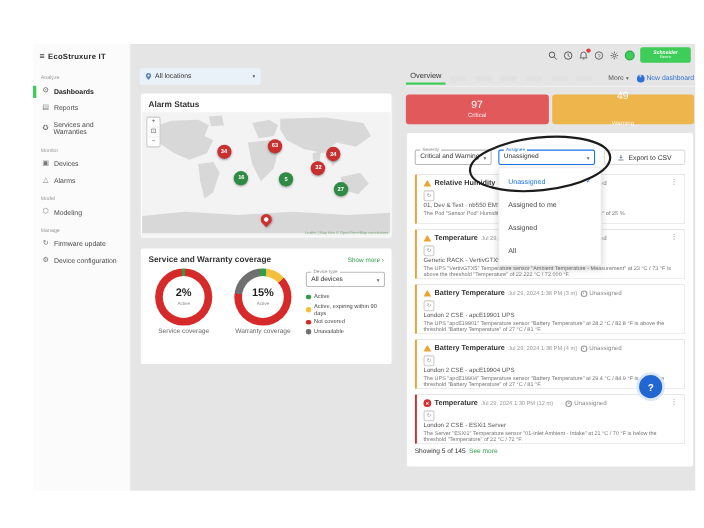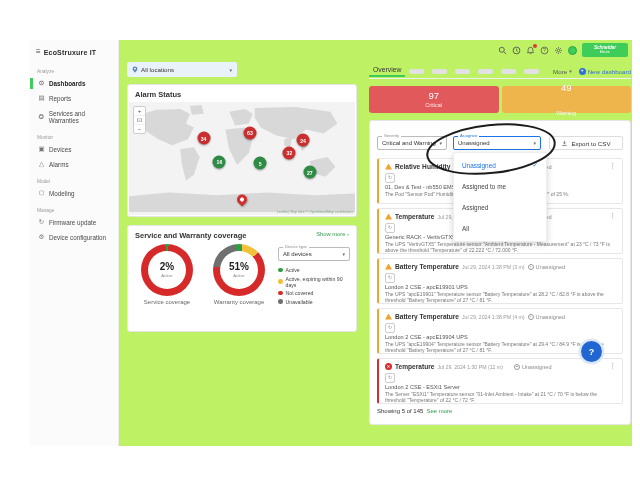--- a/index.html
+++ b/index.html
@@ -11,21 +11,21 @@
   .logo-row{display:flex;align-items:center;gap:3px;padding:8px 6px 6px;}
   .burger{font-size:8px;color:#444;line-height:1;}
   .logo-text{font-size:7px;font-weight:bold;color:#2b2b2b;letter-spacing:.2px;white-space:nowrap;}
   .section-label{font-size:4.8px;color:#9a9a9a;margin:7px 0 2px 7px;}
   .nav-item{position:relative;display:flex;align-items:center;gap:4px;padding:4px 4px 4px 8px;font-size:6.3px;color:#4a4a4a;cursor:pointer;}
   .nav-item .nicon{width:7px;font-size:6.5px;color:#777;text-align:center;line-height:1;}
   .nav-item.active{color:#1e1e1e;font-weight:bold;}
   .nav-item.active::before{content:"";position:absolute;left:0;top:2px;bottom:2px;width:2.5px;background:#3dcd58;}
 
   
-  .main{position:absolute;left:89px;top:0;right:0;bottom:0;background:#bef264;}
+  .main{position:absolute;left:89px;top:0;right:0;bottom:0;background:#e5e5e5;}
   .topbar{position:absolute;top:3px;right:4px;display:flex;align-items:center;gap:5px;z-index:5;}
   .tb-icon{position:relative;width:9px;height:9px;display:flex;align-items:center;justify-content:center;}
   .badge{position:absolute;top:-2px;right:-2px;width:4px;height:4px;background:#e03a3a;border-radius:50%;}
   .avatar{width:9px;height:9px;border-radius:50%;background:#3dcd58;border:1px solid #2aa545;box-sizing:border-box;}
   .sch-logo{width:46px;height:14px;background:#3dcd58;border-radius:2px;color:#fff;display:flex;flex-direction:column;align-items:center;justify-content:center;line-height:1;}
   .sch1{font-size:4.6px;font-weight:bold;font-style:italic;}
   .sch2{font-size:3.2px;}
 
   
   .leftcol{position:absolute;left:8px;top:22px;width:232px;}
@@ -41,21 +41,21 @@
   .marker.critical{background:#c92f2f;}
   .marker.normal{background:#2e8b44;}
   .pin{position:absolute;width:10px;height:10px;background:#d03030;border-radius:50% 50% 50% 0;transform:translate(-50%,-95%) rotate(-45deg);box-shadow:0 1px 2px rgba(0,0,0,.35);}
   .pin::after{content:"";position:absolute;inset:3.2px;background:#fff;border-radius:50%;}
   .zoomctl{position:absolute;left:4px;top:4px;width:11px;background:#fff;border:1px solid #ccc;border-radius:2px;font-size:6px;color:#555;z-index:2;}
   .zoomctl div{height:8px;line-height:8px;text-align:center;border-bottom:1px solid #eee;}
   .zoomctl div:last-child{border-bottom:none;}
   .attrib{position:absolute;right:2px;bottom:1px;font-size:3.5px;color:#84a884;z-index:2;}
 
   .coverage-card{position:absolute;left:0;top:163px;width:230px;height:107px;}
-  .cov-head{display:flex;align-items:flex-start;justify-content:space-between;padding:5px 7px 1px;}
+  .cov-head{display:flex;align-items:flex-end;justify-content:space-between;padding:5px 7px 1px;}
   .cov-title{font-size:7.5px;font-weight:bold;color:#333;}
   .show-more{font-size:5.8px;color:#2f9e4f;}
   .cov-body{display:flex;gap:6px;padding:3px 6px 0;}
   .donut-wrap{display:flex;flex-direction:column;align-items:center;width:66px;}
   .donut{position:relative;width:52px;height:52px;border-radius:50%;}
   .donut.d1{background:conic-gradient(from -3.6deg,#2f9e44 0 2%,#d62a2a 2% 100%);}
   .donut.d2{background:conic-gradient(from -7deg,#2f9e44 0 4%,#f2c03a 4% 15%,#d62a2a 15% 79%,#6f6f6f 79% 100%);}
   .donut::before{content:"";position:absolute;inset:7px;background:#fff;border-radius:50%;}
   .donut-center{position:absolute;inset:0;display:flex;flex-direction:column;align-items:center;justify-content:center;z-index:1;}
   .d-pct{font-size:10px;font-weight:bold;color:#1e1e1e;line-height:1;}
@@ -275,21 +275,21 @@
               <div class="donut-center">
                 <span class="d-pct">2%</span>
                 <span class="d-sub">Active</span>
               </div>
             </div>
             <div class="d-label">Service coverage</div>
           </div>
           <div class="donut-wrap">
             <div class="donut d2">
               <div class="donut-center">
-                <span class="d-pct">51%</span>
+                <span class="d-pct">15%</span>
                 <span class="d-sub">Active</span>
               </div>
             </div>
             <div class="d-label">Warranty coverage</div>
           </div>
           <div class="cov-right">
             <div class="select-box">
               <span class="float-label">Device type</span>
               <span>All devices</span>
               <span class="chev">▾</span>

